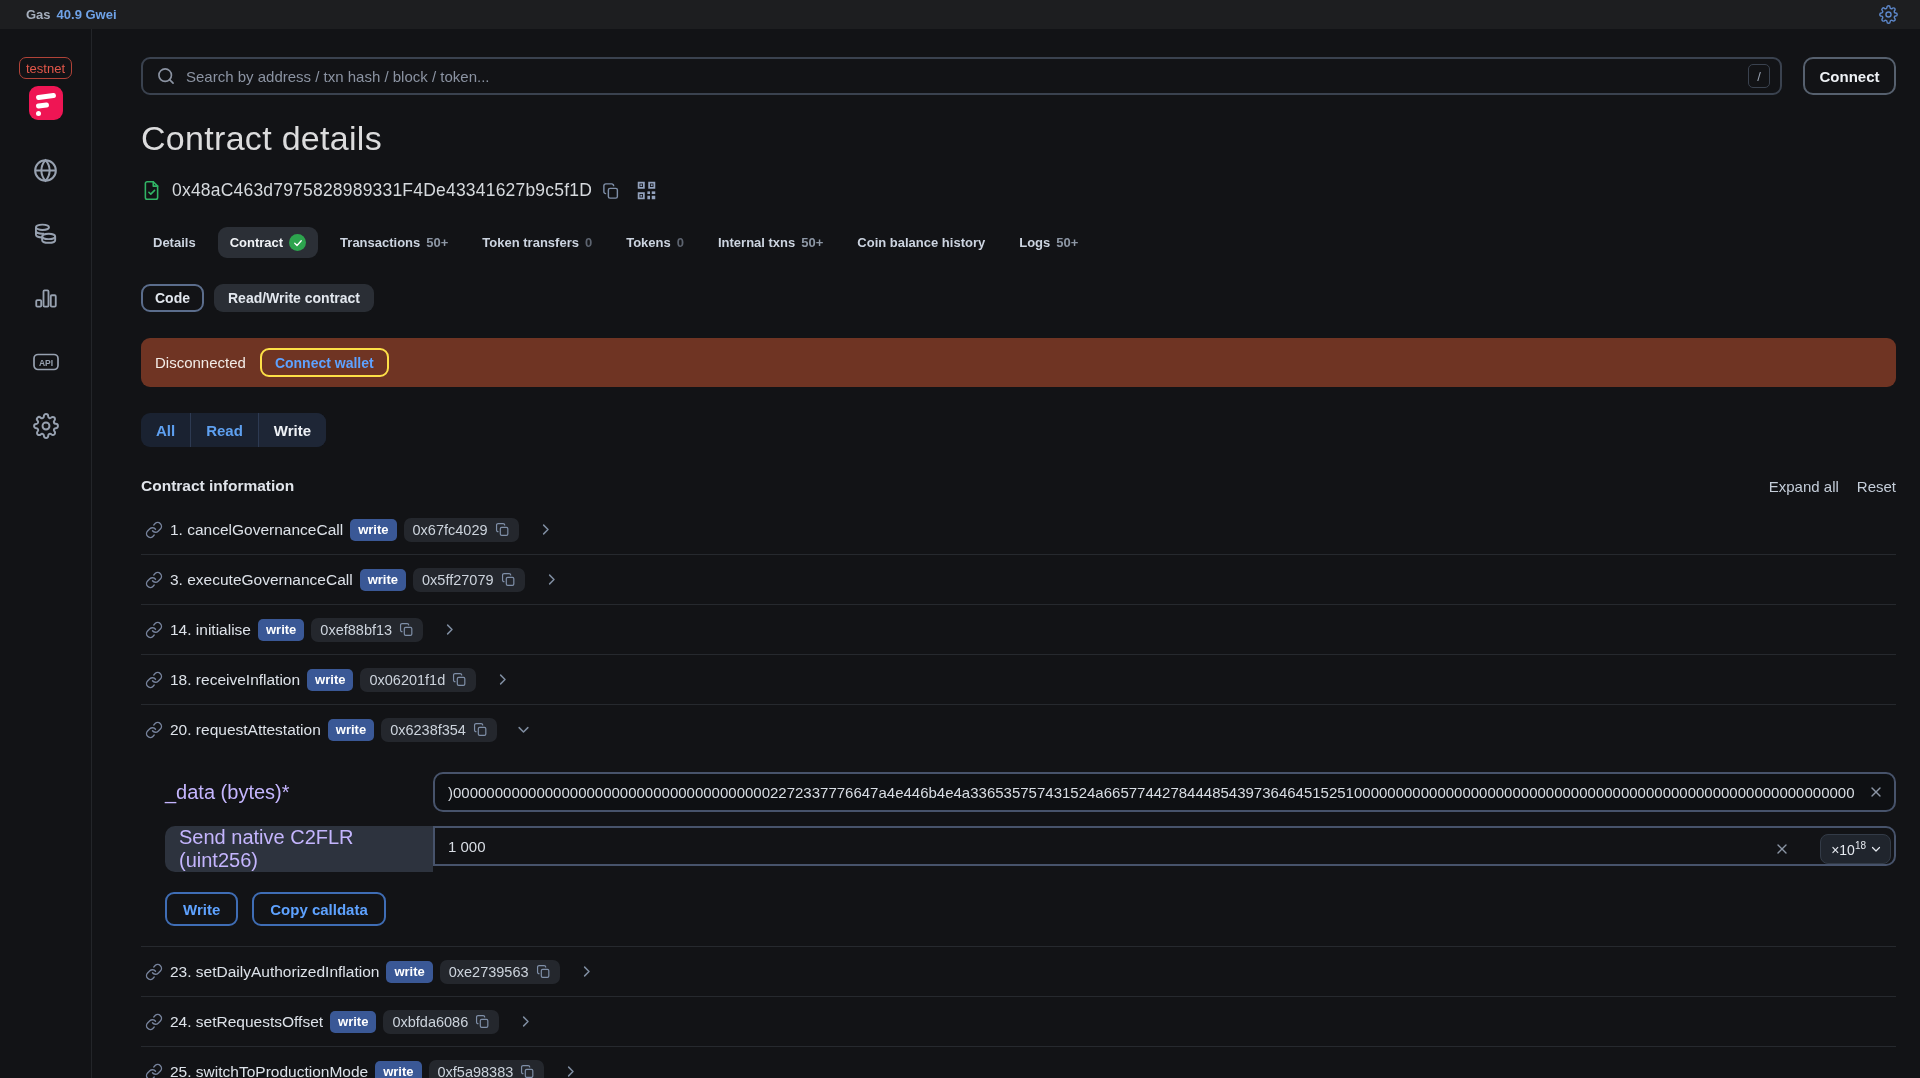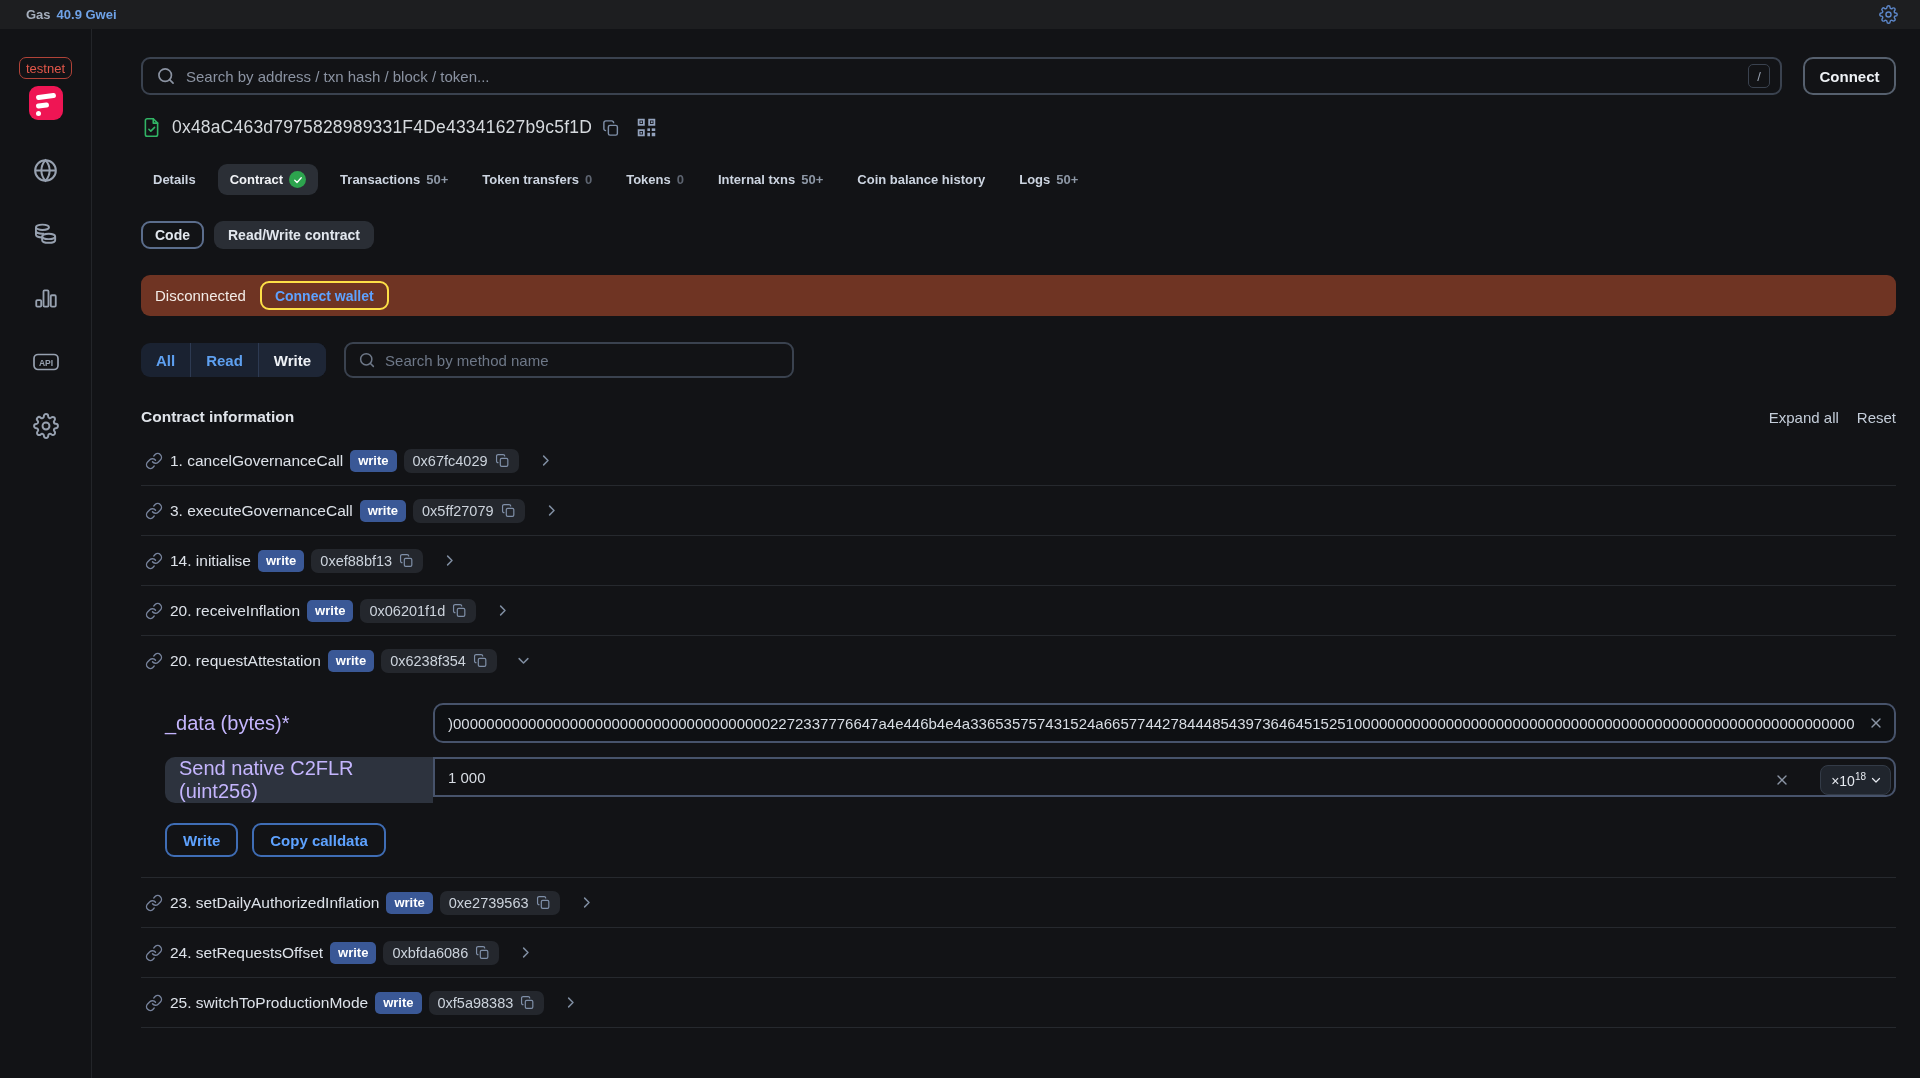--- a/index.html
+++ b/index.html
@@ -48,21 +48,21 @@
   .tab.selected { background:#2b2f36; color:#f2f4f7; }
   .tab .count { color:#8d97a5; font-weight:700; }
   .tab .count.muted { color:#5d6470; }
 
   .subtabs { margin-top:26px; display:flex; gap:10px; }
   .subtab { padding:6px 14px; border-radius:9px; font-size:14px; font-weight:600; cursor:pointer; color:#e2e7ee; }
   .subtab.code { border:2px solid #5b6d8c; padding:4px 12px; }
   .subtab.active { background:#2a2e35; }
 
   
-  .alert { margin-top:26px; height:41px; background:#6f3423; border-radius:9px; display:flex; align-items:center; padding:0 14px; gap:14px; }
+  .alert { margin-top:26px; height:49px; background:#6f3423; border-radius:9px; display:flex; align-items:center; padding:0 14px; gap:14px; }
   .alert-text { font-size:15px; color:#f3ece7; }
   .connect-wallet-btn { height:29px; padding:0 13px; background:transparent; border:2px solid #fde047; border-radius:9px; color:#5ea2ff; font-size:14px; font-weight:700; cursor:pointer; font-family:inherit; }
 
   
   .filter-row { margin-top:26px; display:flex; gap:18px; align-items:center; }
   .segmented { display:flex; background:#1a2231; border-radius:9px; overflow:hidden; height:34px; }
   .segment { padding:0 15px; display:flex; align-items:center; font-size:15px; font-weight:700; color:#5ea0f0; cursor:pointer; border-right:1px solid #2d3a52; }
   .segment:last-child { border-right:none; }
   .segment.selected { color:#eef1f6; background:#1e2636; }
   .method-search { width:450px; height:36px; border:2px solid #3a424f; border-radius:9px; display:flex; align-items:center; padding:0 12px; color:#6e7888; }
@@ -240,20 +240,21 @@
             <svg width="20" height="20" viewBox="0 0 24 24">
               <use href="#i-search"></use>
             </svg>
           </span>
         <input type="text" placeholder="Search by address / txn hash / block / token..." style="">
         <span class="slash-key">/</span>
       </div>
       <button class="connect-btn">Connect</button>
     </div>
 
+    <h1 class="page-title">Contract details</h1>
 
     <div class="address-row">
       <span class="verified-icon">
         <svg width="21" height="21" viewBox="0 0 24 24">
             <use href="#i-file-check"></use>
           </svg>
       </span>
       <span class="contract-address">0x48aC463d7975828989331F4De43341627b9c5f1D</span>
       <button class="icon-btn">
         <svg width="18" height="18" viewBox="0 0 24 24">
@@ -313,28 +314,20 @@
       <span class="alert-text">Disconnected</span>
       <button class="connect-wallet-btn">Connect wallet</button>
     </div>
 
     <div class="filter-row">
       <div class="segmented">
         <span class="segment">All</span>
         <span class="segment">Read</span>
         <span class="segment selected">Write</span>
       </div>
-      <div class="method-search">
-        <span>
-            <svg width="18" height="18" viewBox="0 0 24 24">
-              <use href="#i-search"></use>
-            </svg>
-          </span>
-        <input type="text" placeholder="Search by method name" style="">
-      </div>
     </div>
 
     <div class="section-head">
       <span class="section-title">Contract information</span>
       <span class="section-links">
         <span>Expand all</span>
         <span>Reset</span>
       </span>
     </div>
 
@@ -415,21 +408,21 @@
         </div>
       </div>
 
       <div class="method-item">
         <div class="method-head">
           <span class="link-icon">
               <svg width="18" height="18" viewBox="0 0 24 24">
                 <use href="#i-link"></use>
               </svg>
             </span>
-          <span class="method-title">20. receiveInflation</span>
+          <span class="method-title">18. receiveInflation</span>
           <span class="write-badge">write</span>
           <span class="selector-pill">
             <span>0x06201f1d</span>
             <span class="icon-btn">
                 <svg width="15" height="15" viewBox="0 0 24 24">
                   <use href="#i-copy"></use>
                 </svg>
               </span>
           </span>
           <span class="row-chevron">

